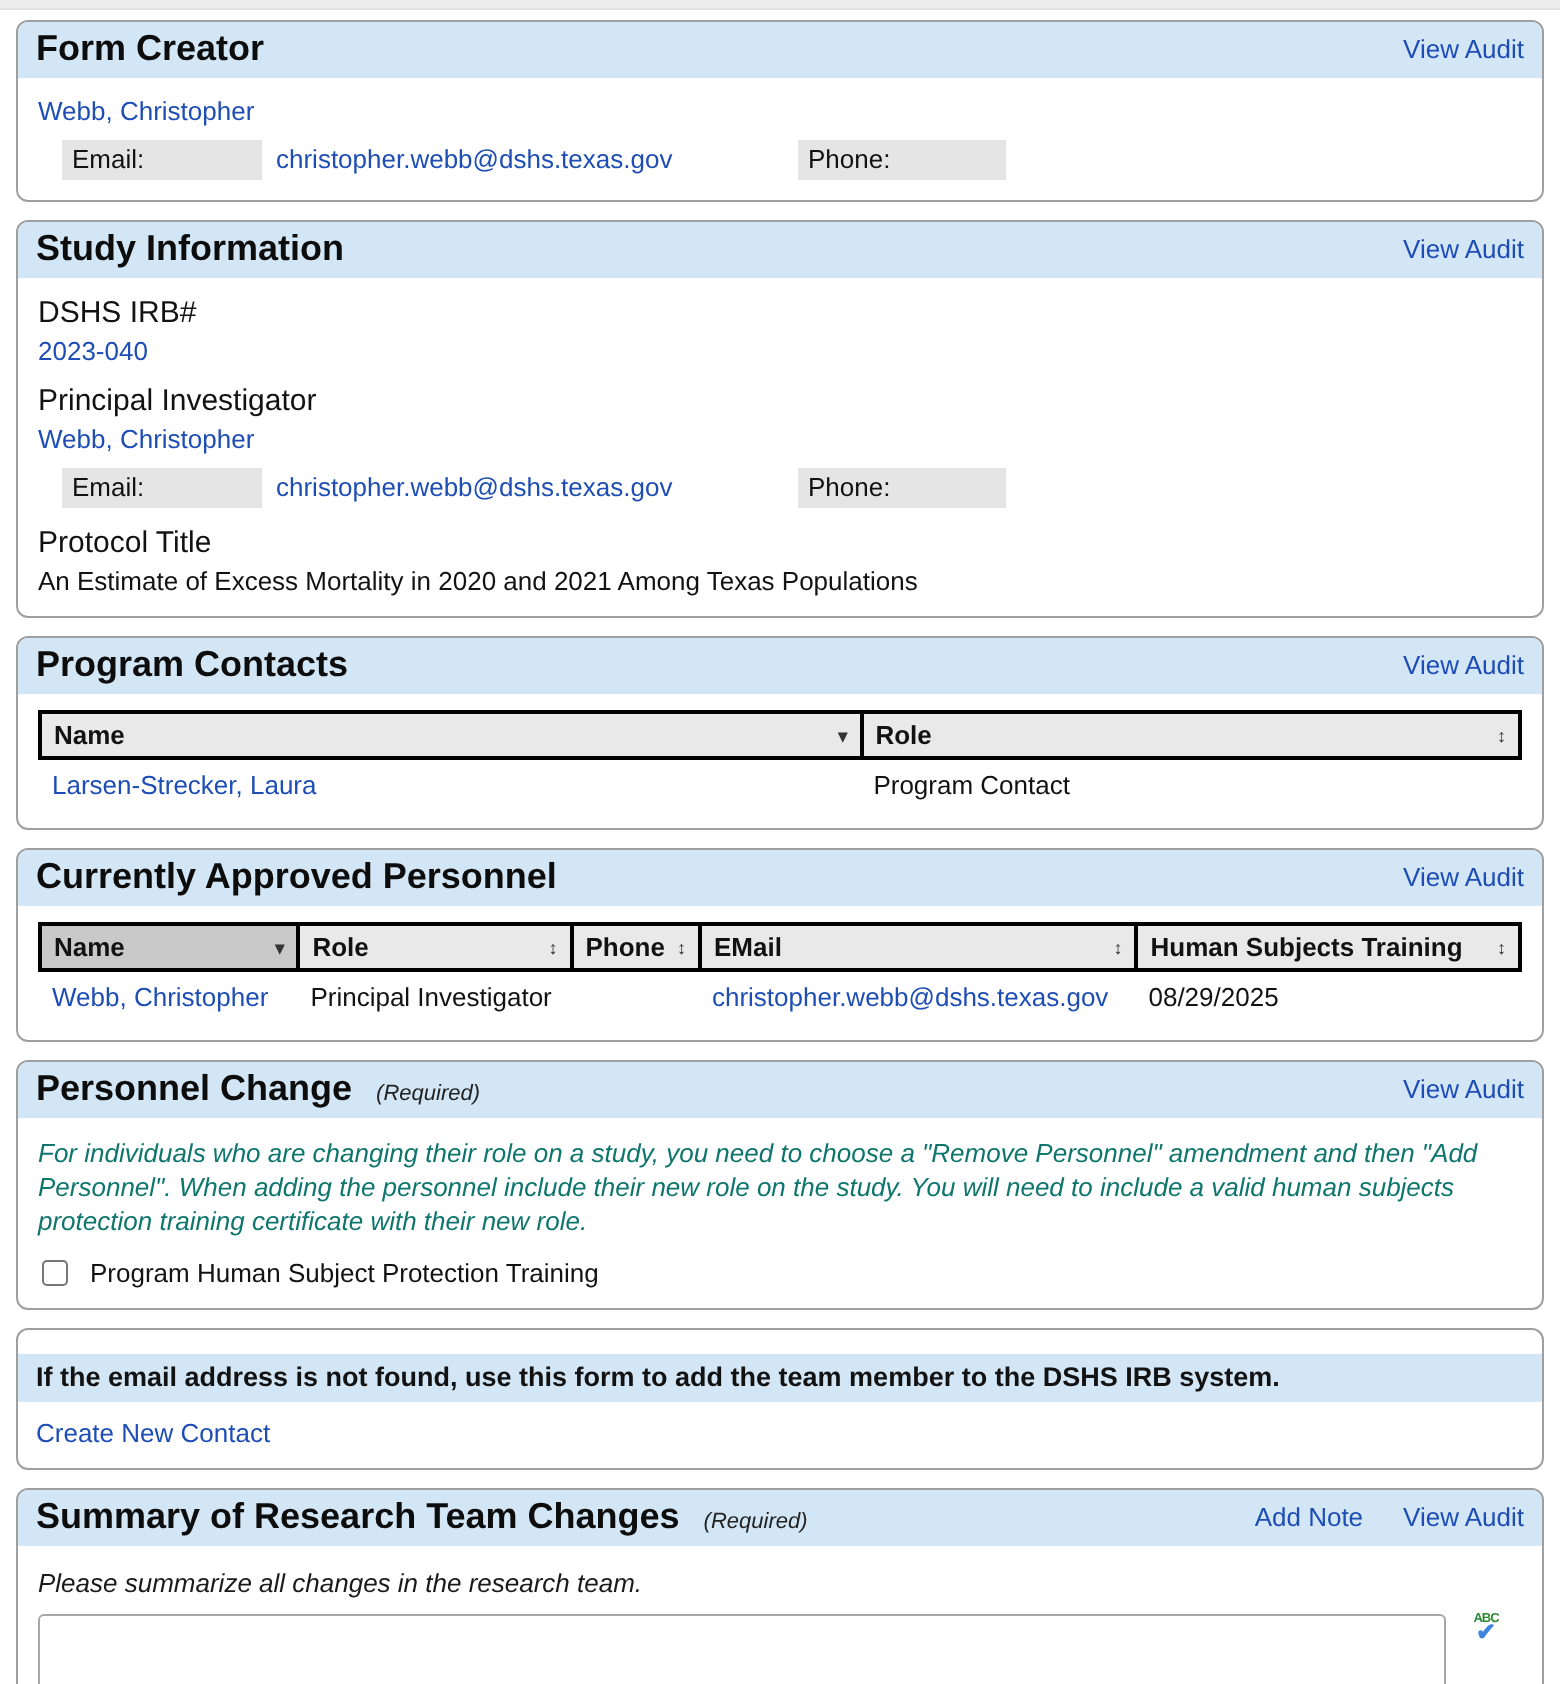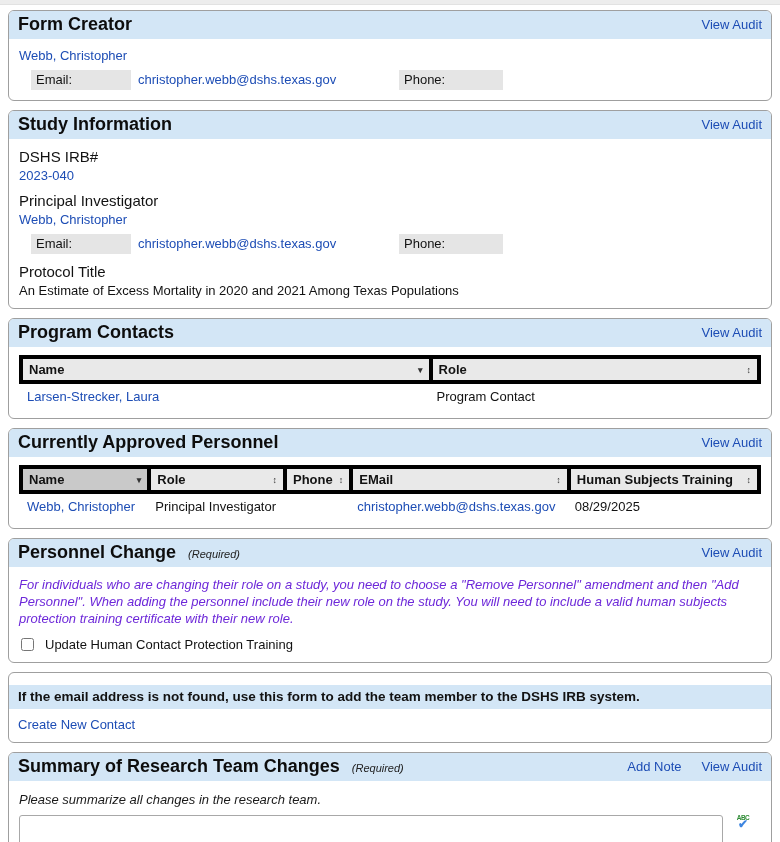--- a/index.html
+++ b/index.html
@@ -51,35 +51,35 @@
 
   
   .fg-label { font-weight:normal; margin-top:9px; font-size:15px; }
   .fg-value { margin-top:3px; }
   .fg-first { margin-top:2px; }
 
   
   table.grid { width:100%; border-collapse:collapse; margin-top:1px; }
   table.grid th {
     background:#e9e9e9;
-    border:4px solid #000000;
+    border:2px solid #000000;
     text-align:left;
     font-size:13px;
     padding:3px 6px;
     font-weight:bold;
   }
   table.grid th.sorted-dark { background:#c9c9c9; }
   .th-inner { display:flex; justify-content:space-between; align-items:center; }
   .sort-glyph { font-size:9px; color:#333; margin-left:6px; }
   table.grid td { padding:5px 6px 4px 6px; border:none; }
 
   
   .instructions {
     font-style:italic;
-    color:#6d28d9;
+    color:#0f766e;
     line-height:1.32;
     margin-top:2px;
   }
   .cb-row { display:flex; align-items:center; gap:11px; margin-top:10px; }
   .cb-row input[type="checkbox"] { width:13px; height:13px; margin:0 0 0 2px; }
 
   
   .info-band { background:#d3e6f6; padding:4px 9px 5px 9px; font-weight:bold; font-size:13.5px;margin-top:12px; }
   .info-body { padding:8px 9px 10px 9px; }
 
@@ -272,21 +272,21 @@
         <span class="required-tag">(Required)</span>
       </div>
       <div class="hdr-links">
         <a class="link">View Audit</a>
       </div>
     </div>
     <div class="box-body">
       <div class="instructions">For individuals who are changing their role on a study, you need to choose a "Remove Personnel" amendment and then "Add Personnel". When adding the personnel include their new role on the study. You will need to include a valid human subjects protection training certificate with their new role.</div>
       <div class="cb-row">
         <input type="checkbox" style="">
-        <span>Update Human Contact Protection Training</span>
+        <span>Program Human Subject Protection Training</span>
       </div>
     </div>
   </div>
 
   <div class="box">
     <div class="info-band">If the email address is not found, use this form to add the team member to the DSHS IRB system.</div>
     <div class="info-body">
       <a class="link">Create New Contact</a>
     </div>
   </div>

